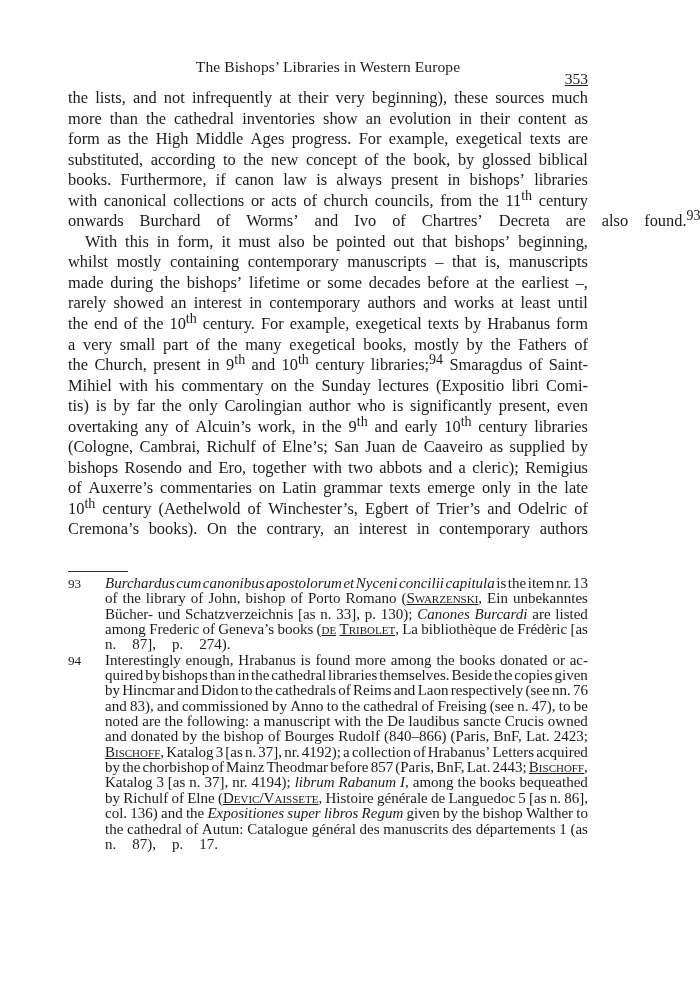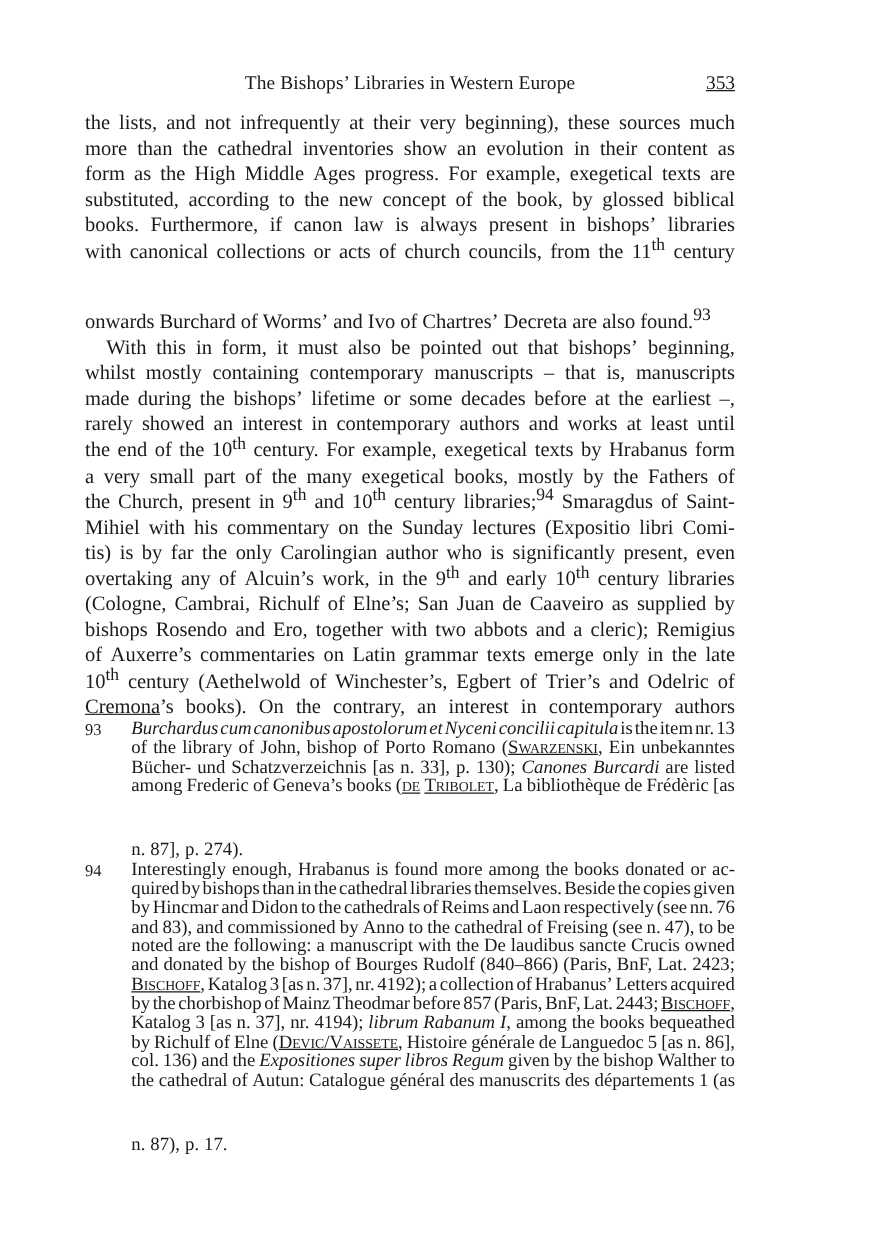--- a/index.html
+++ b/index.html
@@ -1,39 +1,39 @@
 <!DOCTYPE html>
 <html><head>
 <meta charset="utf-8">
 <style>
   html, body { margin: 0; padding: 0; background: #ffffff; }
   body { width: 700px; height: 988px; position: relative; overflow: hidden;
          font-family: "Liberation Serif", "DejaVu Serif", serif; color: #1a1a1a; }
   .running-head { position: absolute; top: 58px; left: 68px; width: 520px; height: 20px;
                   font-size: 15.5px; }
   .running-head .title { position: absolute; left: 0; right: 0; text-align: center; letter-spacing: 0.1px; }
-  .running-head .pageno { position: absolute; right: 0; top: 0; text-decoration: underline; }
+  .running-head .pageno { position: absolute; right: 0; top: 12px; text-decoration: underline; }
   .body-text { position: absolute; top: 88px; left: 68px; width: 520px; }
   .line { display: block; height: 20.55px; line-height: 20.55px; font-size: 16.4px;
           text-align: justify; text-align-last: justify; white-space: nowrap; overflow: visible; }
   .line.last { text-align-last: left; }
   .line.indent { padding-left: 17px; }
   sup { font-size: 14px; line-height: 0; vertical-align: 6px; }
   .rule { position: absolute; top: 571px; left: 68px; width: 60px; border-top: 1px solid #333; }
   .footnotes { position: absolute; top: 576px; left: 68px; width: 520px; }
   .fn { position: relative; padding-left: 37px; }
   .fn .num { position: absolute; left: 0; top: 0; font-size: 13.2px; line-height: 15.35px; }
   .fline { display: block; height: 15.35px; line-height: 15.35px; font-size: 15px;
            text-align: justify; text-align-last: justify; white-space: nowrap; align-items: center; }
   .fline.last { text-align-last: left; }
   .sc { font-variant: small-caps; text-decoration: underline; }
   i { font-style: italic; }
   
   .jl { display: flex; justify-content: space-between; }
-  .jl.last { justify-content: flex-start; gap: 4px; margin-top: 36px; }
+  .jl.last { justify-content: flex-start; gap: 16px; }
 </style>
 </head>
 <body>
 
 <div>
   <div class="running-head">
     <span class="title">The Bishops’ Libraries in Western Europe</span>
     <span class="pageno">353</span>
   </div>
 

